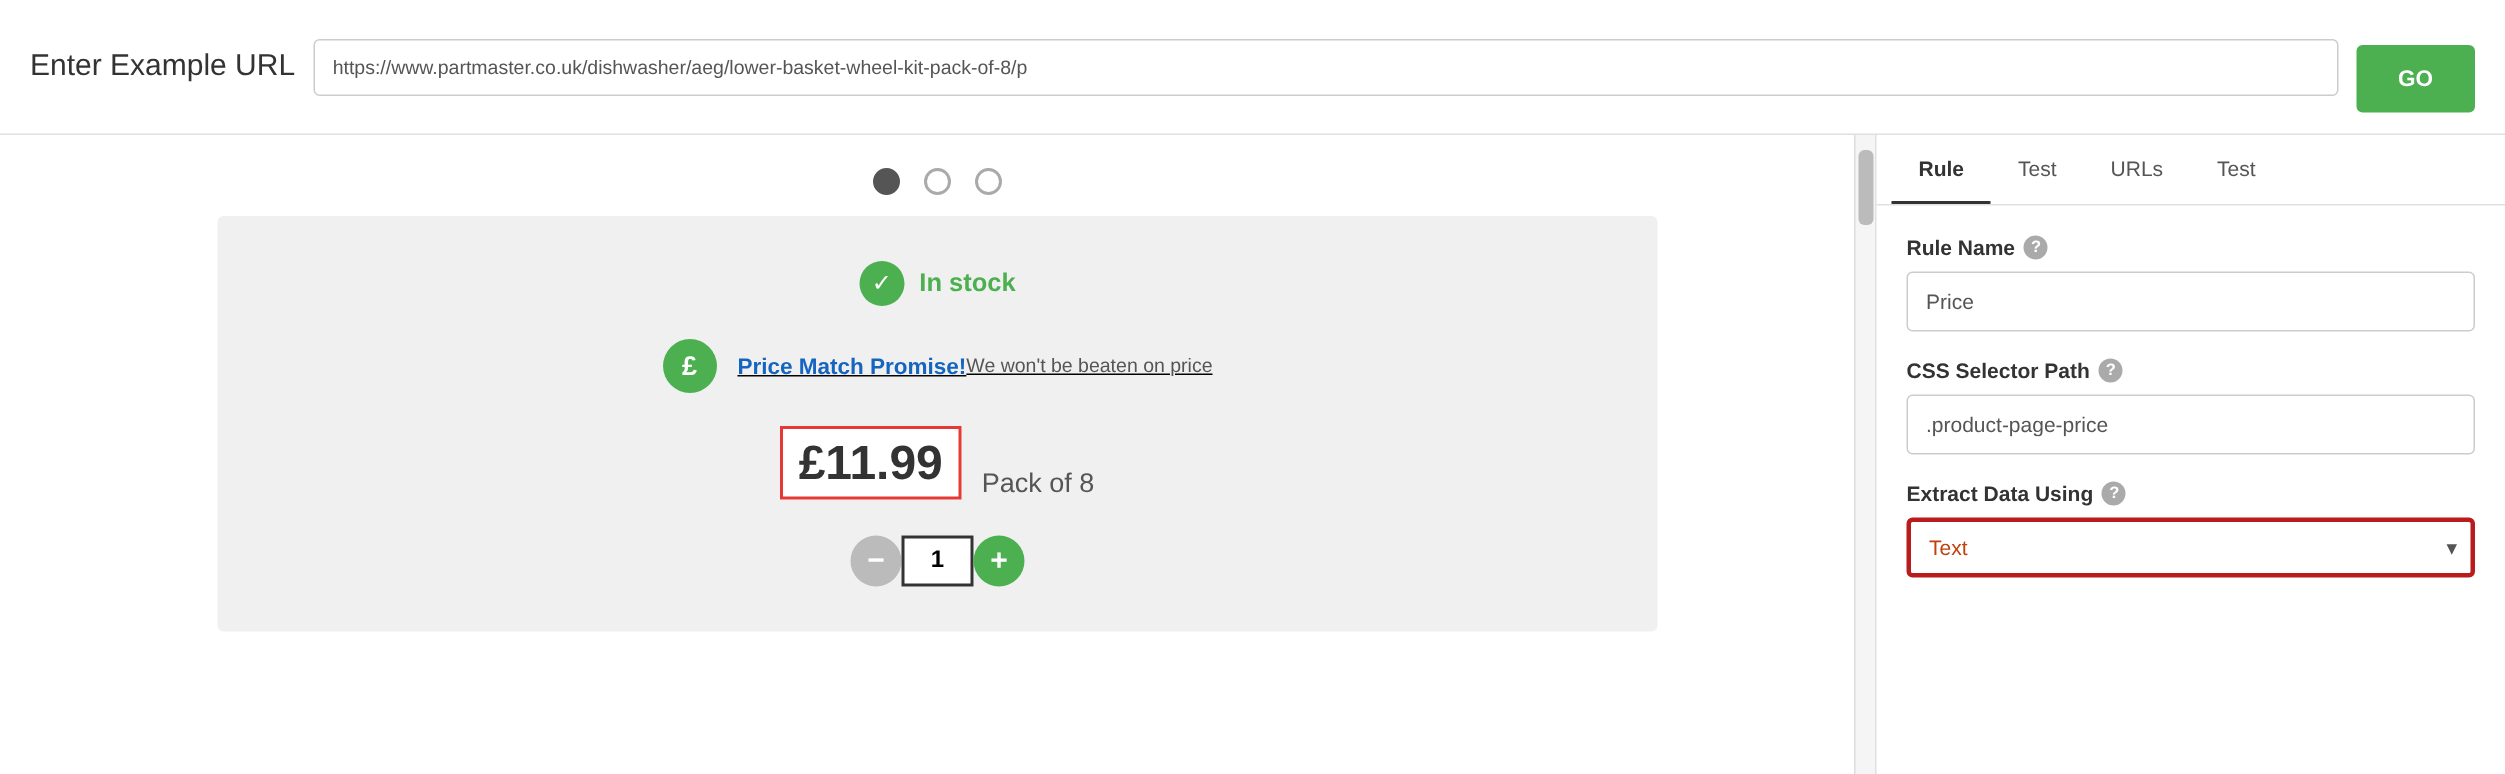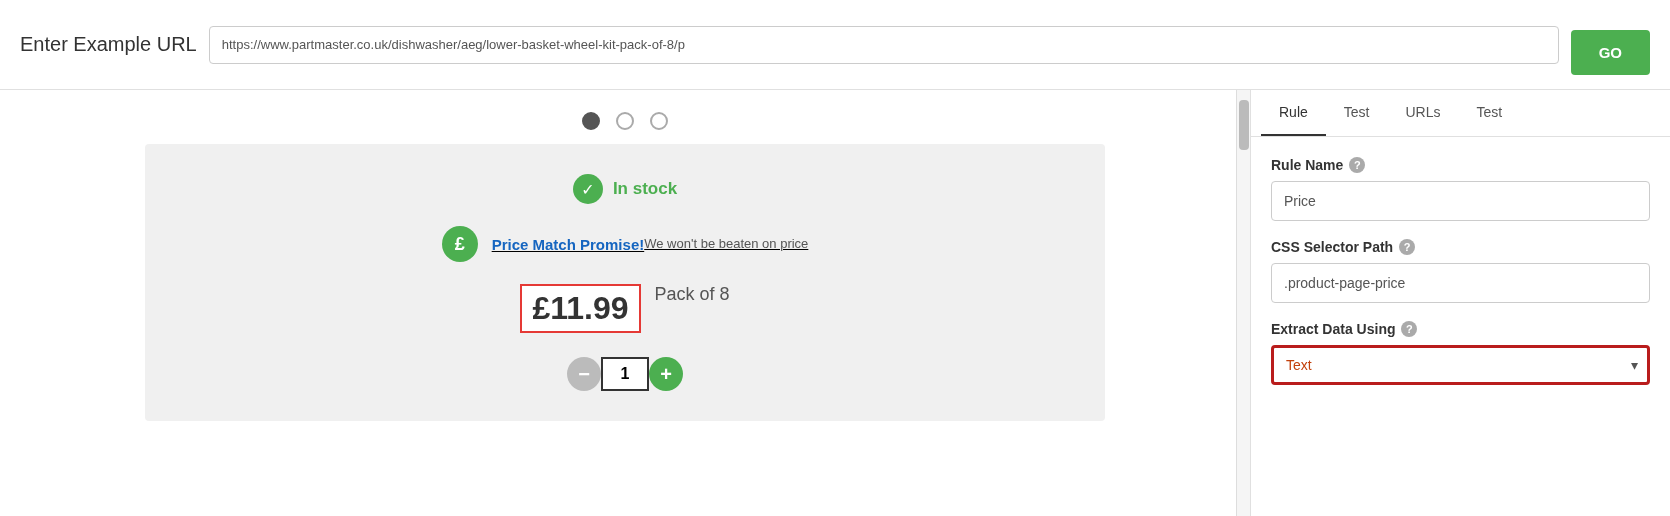--- a/index.html
+++ b/index.html
@@ -173,21 +173,21 @@
       font-size: 15px;
     }
     .price-match-subtitle {
       color: #555;
       font-size: 13px;
     }
 
     
     .price-row {
       display: flex;
-      align-items: flex-start;
+      align-items: flex-end;
       gap: 14px;
       margin-bottom: 24px;
     }
     .price-highlight {
       border: 2px solid #e53935;
       padding: 4px 10px;
       font-size: 32px;
       font-weight: bold;
       color: #333;
       background: #fff;
@@ -257,21 +257,21 @@
     }
     .tab {
       padding: 14px 18px;
       font-size: 14px;
       cursor: pointer;
       color: #555;
       border-bottom: 2px solid transparent;
     }
     .tab.active {
       color: #333;
-      font-weight: normal;
+      font-weight: bold;
       border-bottom: 2px solid #333;
     }
 
     
     .rule-form {
       padding: 20px;
       display: flex;
       flex-direction: column;
       gap: 18px;
     }

